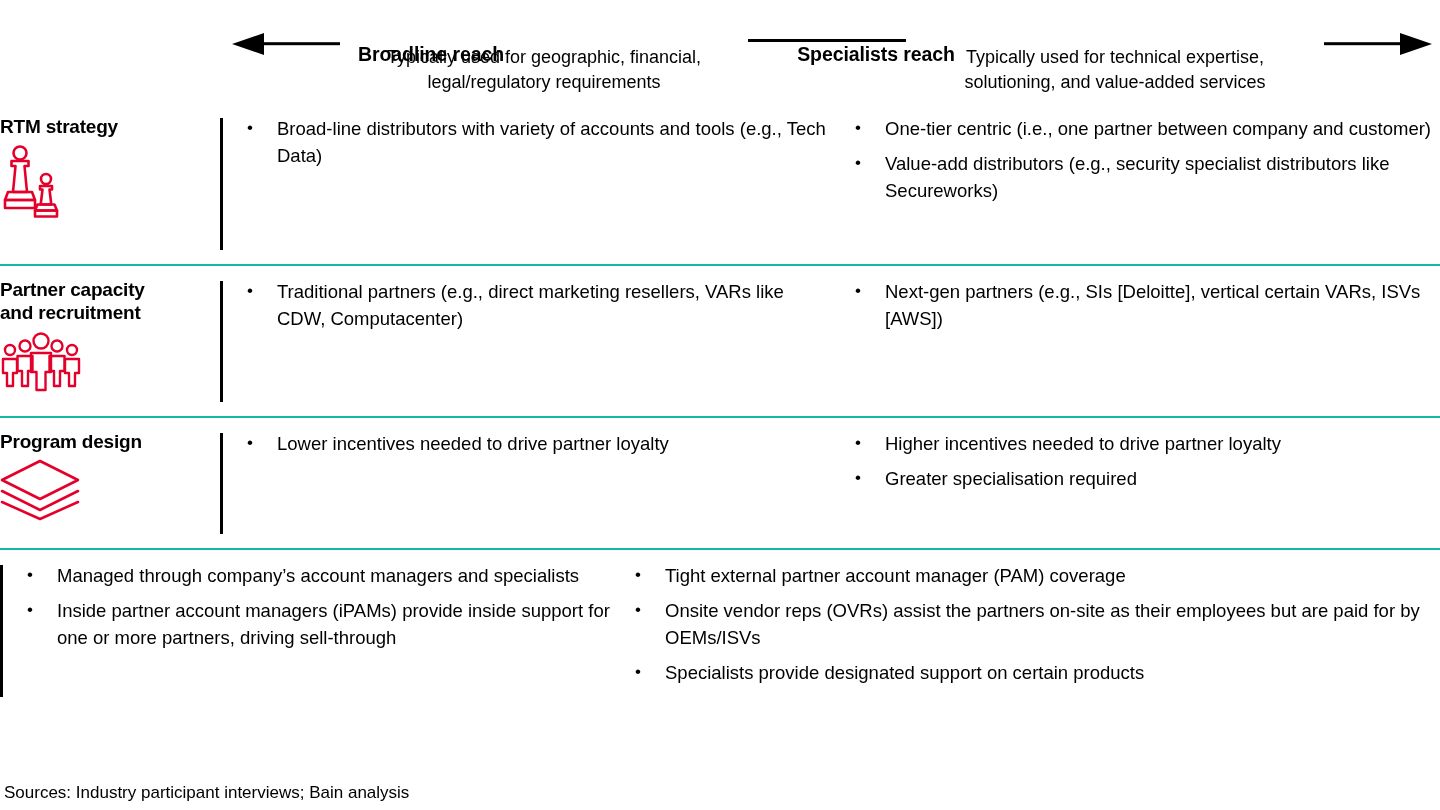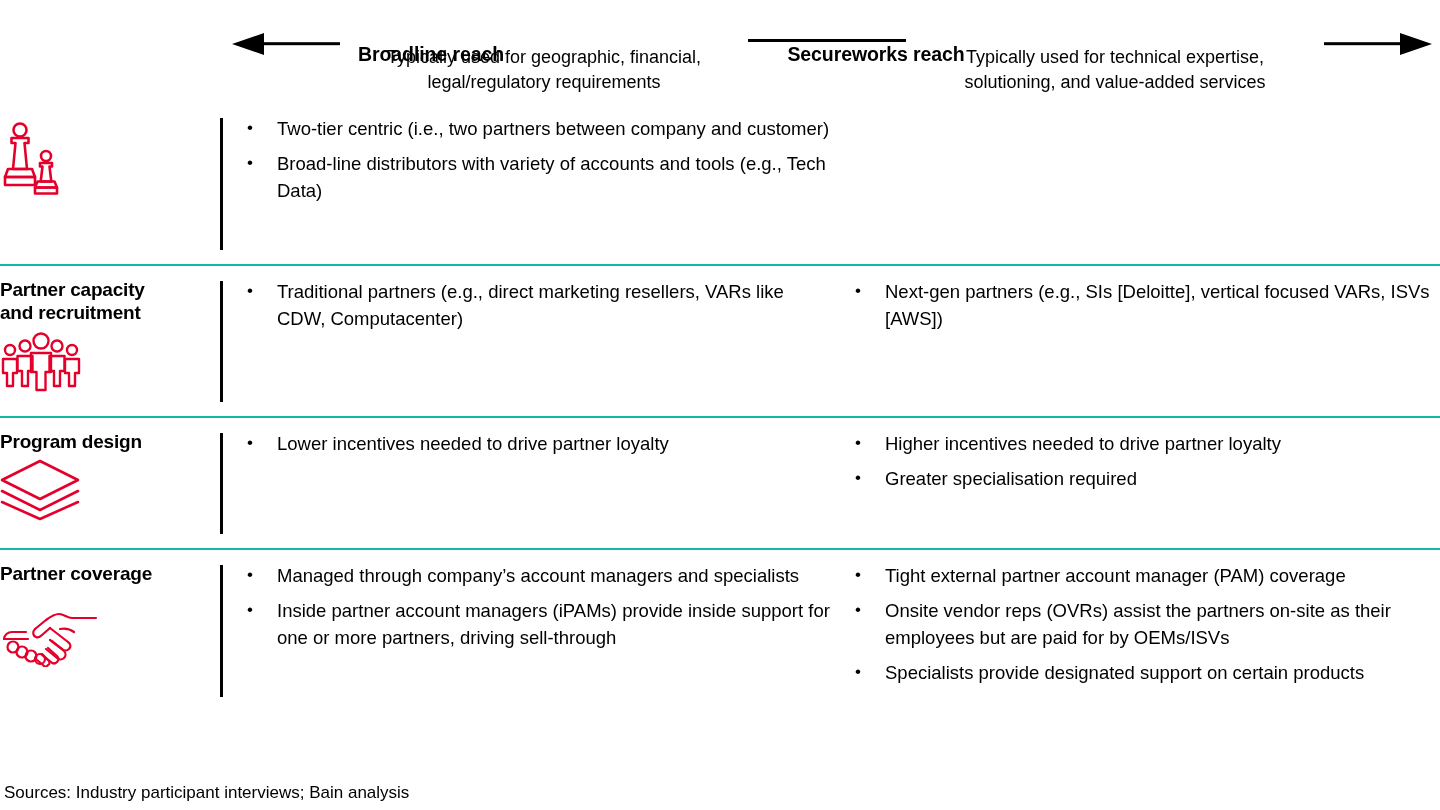--- a/index.html
+++ b/index.html
@@ -163,21 +163,21 @@
 </style>
 </head>
 <body>
 
 <div class="page">
 
   <div class="header">
 
     <div class="hdr-titles">
       <div class="hdr-title left">Broadline reach</div>
-      <div class="hdr-title right">Secureworks reach</div>
+      <div class="hdr-title right">Specialists reach</div>
     </div>
 
     <div class="hdr-arrow-row">
       <div style="flex:0 0 232px;"></div>
 
       <svg class="arrow-svg" width="108" height="22" viewBox="0 0 108 22">
         <polygon points="0,11 32,0 32,22" fill="#000"></polygon>
         <rect x="30" y="9.2" width="78" height="3" fill="#000"></rect>
       </svg>
 
@@ -195,41 +195,47 @@
       </svg>
 
       <div style="flex:0 0 8px;"></div>
     </div>
   </div>
 
   <div class="rows">
 
     <div class="row r0">
       <div class="row-label">
+        <div class="row-label-text">RTM strategy</div>
         <svg class="row-icon" width="66" height="80" viewBox="0 0 66 80">
           <g fill="none" stroke="#E4002B" stroke-width="2.6" stroke-linejoin="round" stroke-linecap="round">
 
             <circle cx="20" cy="9" r="6.5"></circle>
             <path d="M11.5 17 h17 v5 h-4 l2.5 26 h-14 l2.5 -26 h-4 z"></path>
             <path d="M8 48 h24 l3 8 h-30 z"></path>
             <path d="M5 56 h30 v8 h-30 z"></path>
 
             <circle cx="46" cy="35" r="5"></circle>
             <path d="M40 42 h12 v3.5 h-2.5 l1.8 15 h-10.6 l1.8 -15 h-2.5 z"></path>
             <path d="M37.5 60.5 h17 l2.5 6 h-22 z"></path>
             <path d="M35 66.5 h22 v6 h-22 z"></path>
           </g>
         </svg>
       </div>
       <div class="row-divider"></div>
       <div class="row-cols">
         <div class="col left">
           <ul class="bullets">
-            <li>Two-tier centric (i.e., two partners between company and customer)</li>
             <li>Broad-line distributors with variety of accounts and tools (e.g., Tech Data)</li>
+          </ul>
+        </div>
+        <div class="col right">
+          <ul class="bullets">
+            <li>One-tier centric (i.e., one partner between company and customer)</li>
+            <li>Value-add distributors (e.g., security specialist distributors like Secureworks)</li>
           </ul>
         </div>
       </div>
     </div>
 
     <div class="row r1">
       <div class="row-label">
         <div class="row-label-text">Partner capacity
 and recruitment</div>
         <svg class="row-icon" width="82" height="62" viewBox="0 0 82 62">
@@ -254,21 +260,21 @@
       </div>
       <div class="row-divider"></div>
       <div class="row-cols">
         <div class="col left">
           <ul class="bullets">
             <li>Traditional partners (e.g., direct marketing resellers, VARs like CDW, Computacenter)</li>
           </ul>
         </div>
         <div class="col right">
           <ul class="bullets">
-            <li>Next-gen partners (e.g., SIs [Deloitte], vertical focused VARs, ISVs [AWS])</li>
+            <li>Next-gen partners (e.g., SIs [Deloitte], vertical certain VARs, ISVs [AWS])</li>
           </ul>
         </div>
       </div>
     </div>
 
     <div class="row r2">
       <div class="row-label">
         <div class="row-label-text">Program design</div>
         <svg class="row-icon" width="84" height="62" viewBox="0 0 84 62">
           <g fill="none" stroke="#E4002B" stroke-width="2.6" stroke-linejoin="round" stroke-linecap="round">
@@ -288,45 +294,20 @@
         <div class="col right">
           <ul class="bullets">
             <li>Higher incentives needed to drive partner loyalty</li>
             <li>Greater specialisation required</li>
           </ul>
         </div>
       </div>
     </div>
 
     <div class="row r3">
-      <div class="row-label">
-        <div class="row-label-text">Partner coverage</div>
-        <svg class="row-icon" style="margin-top:20px;" width="100" height="62" viewBox="0 0 100 62">
-          <g fill="none" stroke="#E4002B" stroke-width="2.2" stroke-linejoin="round" stroke-linecap="round">
-
-            <path d="M96 13 H72 c-5 0 -8 -4 -13 -4 c-5 0 -9 3 -13 6 l-11 9"></path>
-            <path d="M35 24 c-3 3 -2 7 1 8 c2 1 4 0 6 -2 l8 -7"></path>
-
-            <path d="M50 23 l18 14 c3 2 3 5 1 7 c-2 2 -5 2 -7 0 l-12 -9"></path>
-            <path d="M52 36 l12 10 c2 2 2 5 0 7 c-2 2 -5 2 -7 0 l-11 -9"></path>
-            <path d="M48 43 l9 8 c2 2 2 4 0 6 c-2 2 -4 2 -6 0 l-9 -7"></path>
-            <path d="M42 49 l6 6 c2 2 2 4 0 5 c-1 2 -4 2 -5 0 l-6 -5"></path>
-
-            <path d="M4 34 H28"></path>
-            <path d="M4 34 c0 -4 4 -7 8 -7 l14 0"></path>
-
-            <circle cx="13" cy="42" r="5.5"></circle>
-            <circle cx="22" cy="47" r="5.5"></circle>
-            <circle cx="31" cy="51" r="5.5"></circle>
-            <circle cx="40" cy="54" r="5"></circle>
-
-            <path d="M74 27 c-4 -3 -9 -4 -14 -3"></path>
-          </g>
-        </svg>
-      </div>
       <div class="row-divider"></div>
       <div class="row-cols">
         <div class="col left">
           <ul class="bullets">
             <li>Managed through company’s account managers and specialists</li>
             <li>Inside partner account managers (iPAMs) provide inside support for one or more partners, driving sell-through</li>
           </ul>
         </div>
         <div class="col right">
           <ul class="bullets">

